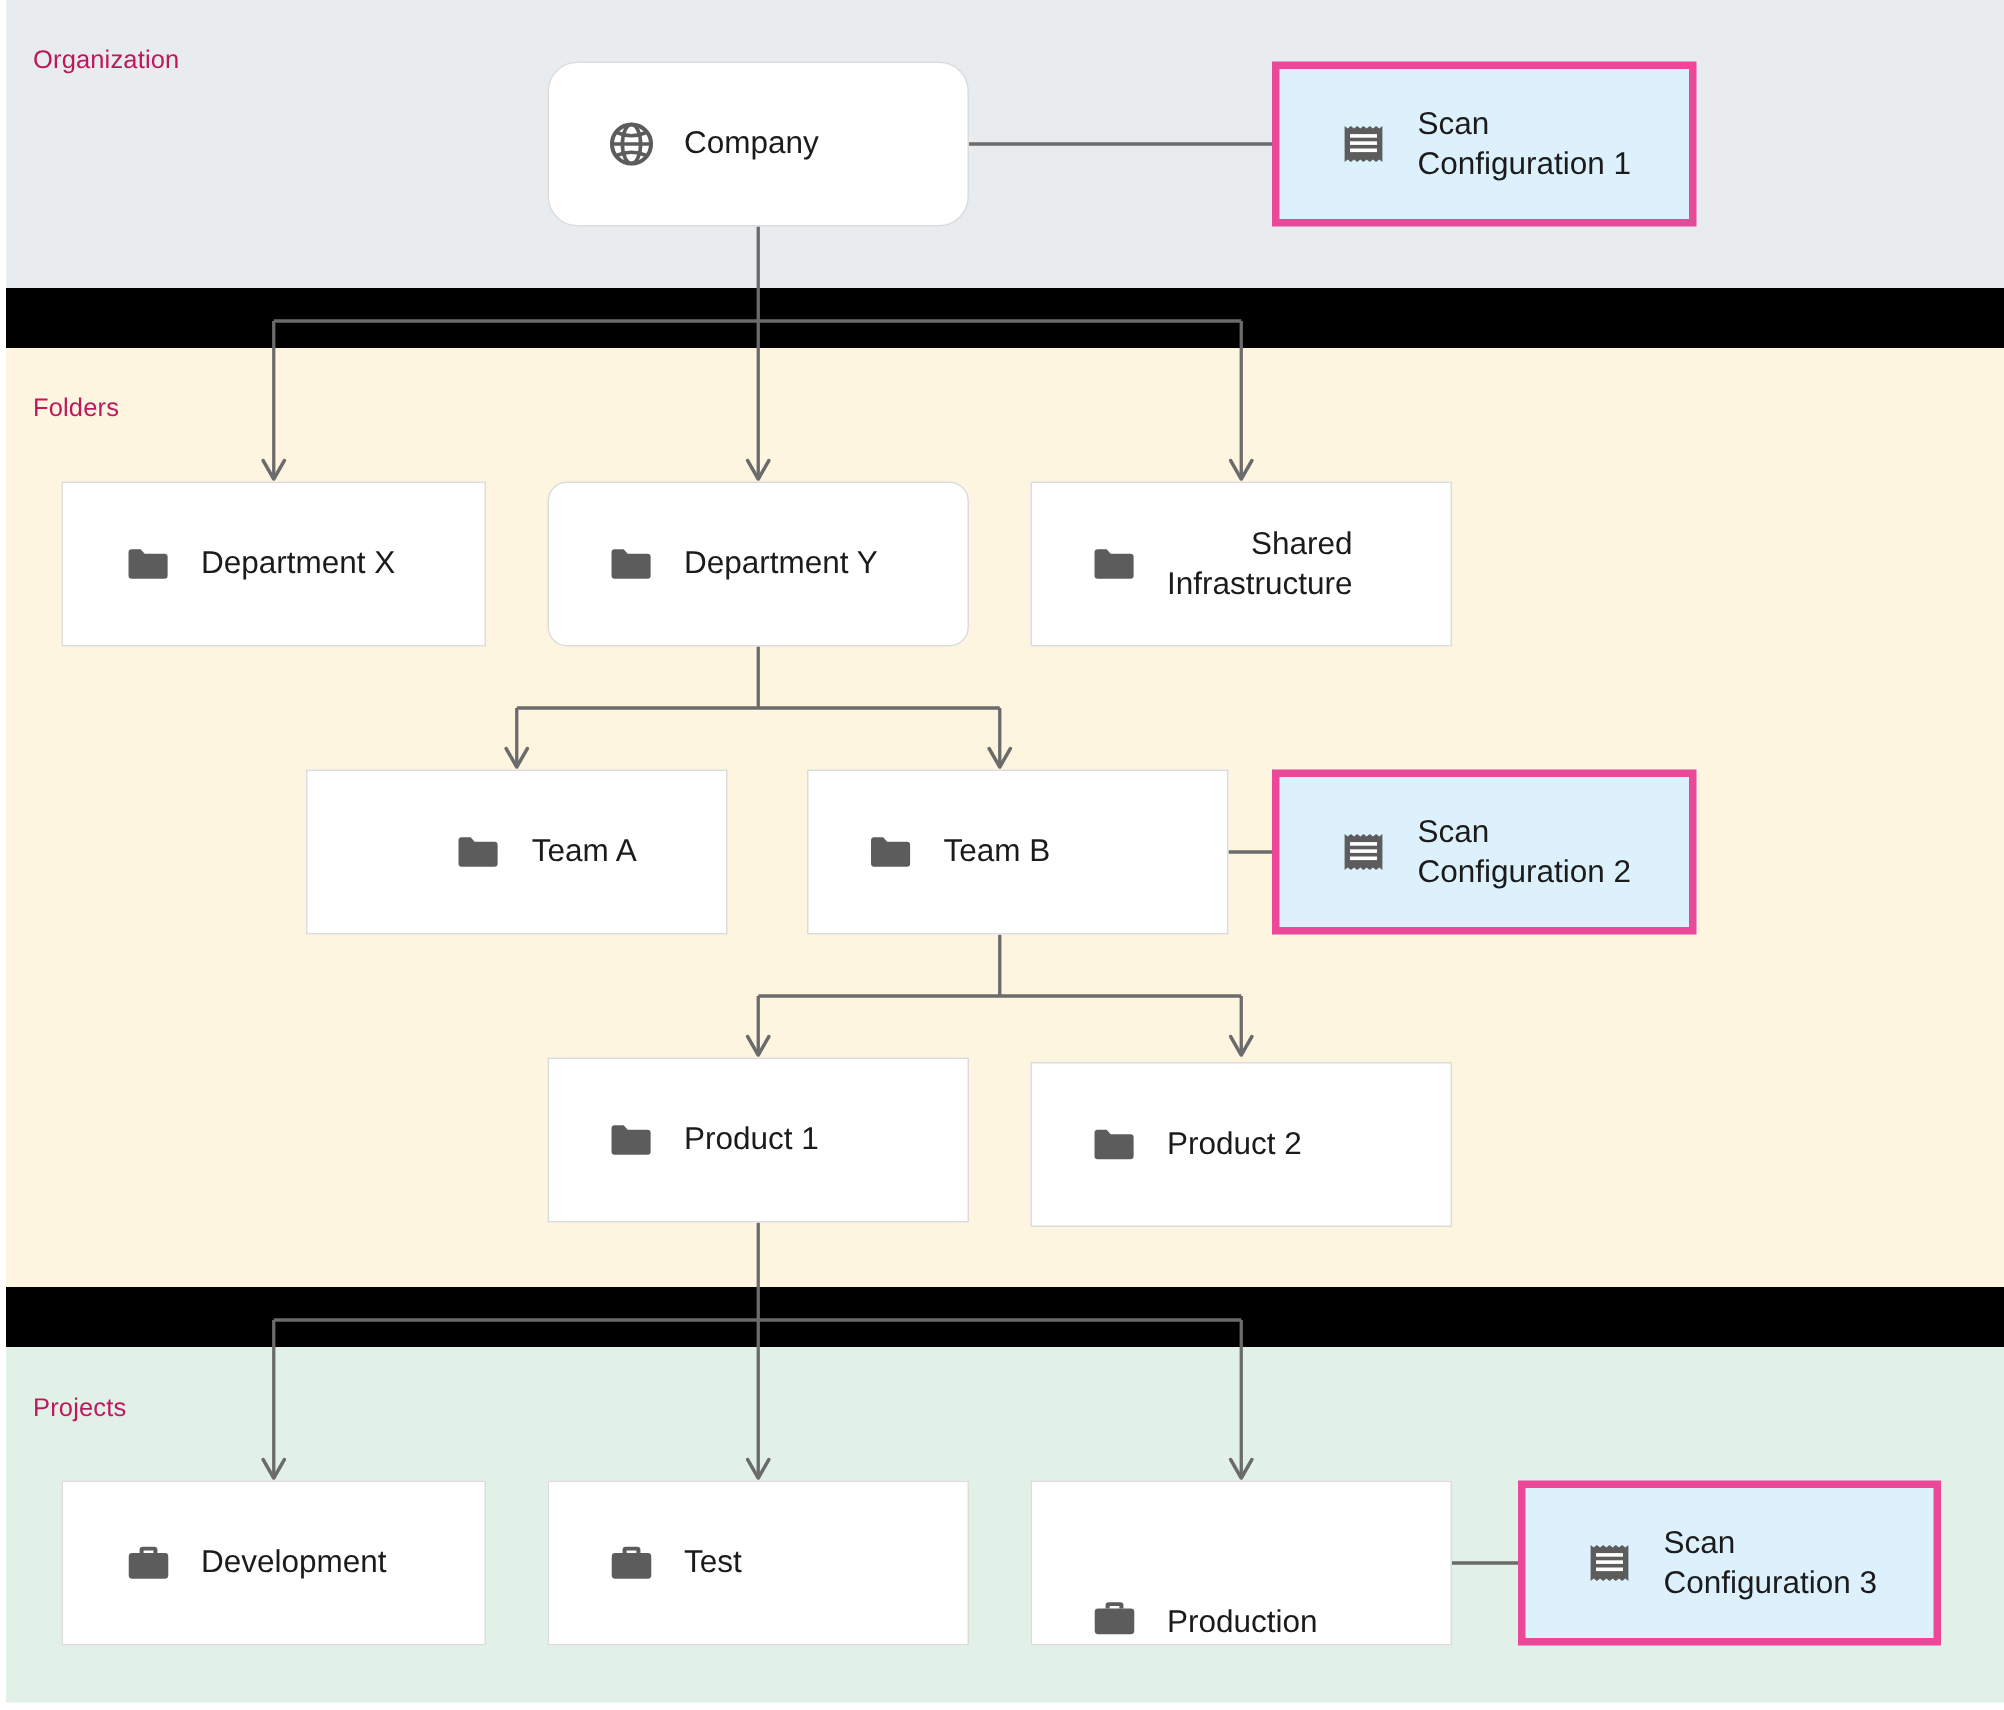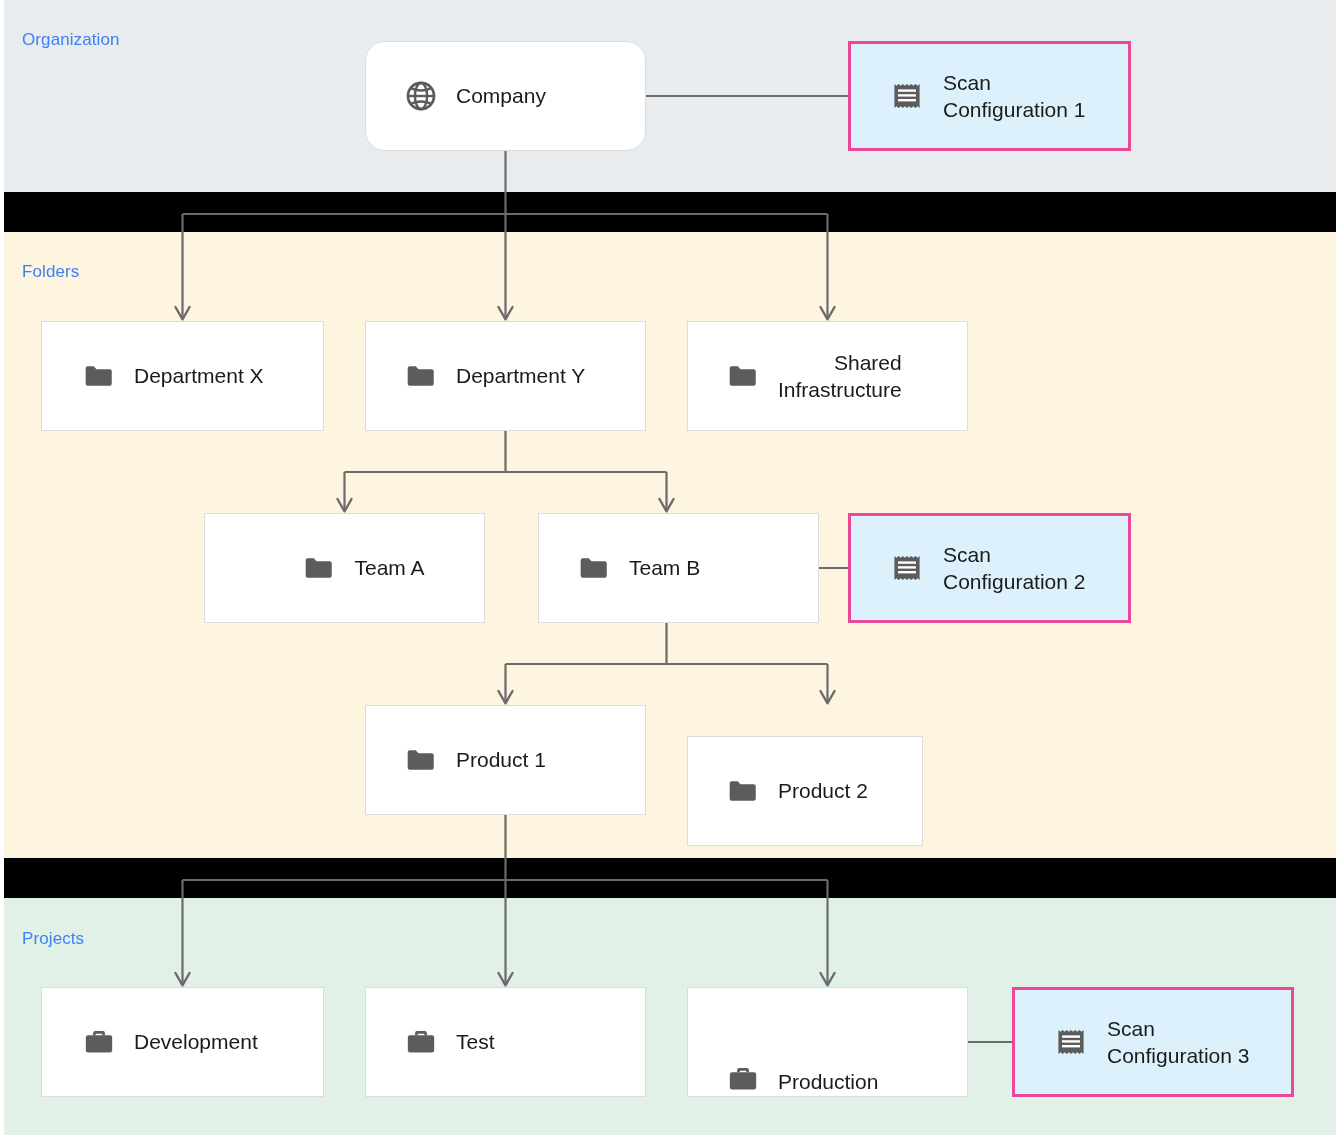--- a/index.html
+++ b/index.html
@@ -1,26 +1,26 @@
 <!DOCTYPE html>
 <html><head>
 <meta charset="utf-8">
 <style>
   html,body{margin:0;padding:0;background:#ffffff;}
   body{width:1336px;height:1140px;overflow:hidden;
        font-family:"Liberation Sans","DejaVu Sans",sans-serif;}
   #stage{position:relative;width:1336px;height:1140px;}
   .band{position:absolute;left:0;width:1336px;}
-  .band-label{position:absolute;font-size:17px;color:#3b82f6;letter-spacing:.1px;}
+  .band-label{position:absolute;font-size:17px;color:#be185d;letter-spacing:.1px;}
   svg.wires{position:absolute;left:0;top:0;width:1336px;height:1140px;pointer-events:none;}
   .node{position:absolute;box-sizing:border-box;display:flex;align-items:center;
         border:1px solid #dcdcdc;background:#ffffff;}
   .node .ico{flex:0 0 auto;display:flex;align-items:center;justify-content:center;}
   .node .lbl{font-size:21px;line-height:1.32;color:#1b1b1b;white-space:pre-line;}
-  .scan{background:#ddf1fd;border:3px solid #ec4899;}
+  .scan{background:#ddf1fd;border:5px solid #ec4899;}
   .leftstrip{position:absolute;left:0;top:0;width:4px;height:1140px;background:#ffffff;}
 </style>
 </head>
 <body>
 
 <div id="stage">
 
   <div class="band" id="band-organization" style="top: 0px; height: 192px; background: rgb(232, 236, 239);"></div>
   <div class="band" id="band-divider1" style="top: 192px; height: 40px; background: rgb(0, 0, 0);"></div>
   <div class="band" id="band-folders" style="top: 232px; height: 626px; background: rgb(253, 245, 224);"></div>
@@ -88,21 +88,21 @@
 Configuration 1</span>
       </div>
       <div class="node" style="left: 41px; top: 321px; width: 283px; height: 110px;">
         <span class="ico" style="margin-left: 40px; margin-right: 18px;">
           <svg width="34" height="34" viewBox="0 0 24 24">
             <path d="M2.6 6.6a1.5 1.5 0 0 1 1.5-1.5h4.2l1.9 2.1h9.3a1.5 1.5 0 0 1 1.5 1.5v8.7a1.5 1.5 0 0 1-1.5 1.5H4.1a1.5 1.5 0 0 1-1.5-1.5z" fill="#5c5c5c"></path>
           </svg>
         </span>
         <span class="lbl">Department X</span>
       </div>
-      <div class="node" style="left: 365px; top: 321px; width: 281px; height: 110px;">
+      <div class="node" style="left: 365px; top: 321px; width: 281px; height: 110px; border-radius: 13px;">
         <span class="ico" style="margin-left: 38px; margin-right: 18px;">
           <svg width="34" height="34" viewBox="0 0 24 24">
             <path d="M2.6 6.6a1.5 1.5 0 0 1 1.5-1.5h4.2l1.9 2.1h9.3a1.5 1.5 0 0 1 1.5 1.5v8.7a1.5 1.5 0 0 1-1.5 1.5H4.1a1.5 1.5 0 0 1-1.5-1.5z" fill="#5c5c5c"></path>
           </svg>
         </span>
         <span class="lbl">Department Y</span>
       </div>
       <div class="node" style="left: 687px; top: 321px; width: 281px; height: 110px;">
         <span class="ico" style="margin-left: 38px; margin-right: 18px;">
           <svg width="34" height="34" viewBox="0 0 24 24">
@@ -141,21 +141,21 @@
 Configuration 2</span>
       </div>
       <div class="node" style="left: 365px; top: 705px; width: 281px; height: 110px;">
         <span class="ico" style="margin-left: 38px; margin-right: 18px;">
           <svg width="34" height="34" viewBox="0 0 24 24">
             <path d="M2.6 6.6a1.5 1.5 0 0 1 1.5-1.5h4.2l1.9 2.1h9.3a1.5 1.5 0 0 1 1.5 1.5v8.7a1.5 1.5 0 0 1-1.5 1.5H4.1a1.5 1.5 0 0 1-1.5-1.5z" fill="#5c5c5c"></path>
           </svg>
         </span>
         <span class="lbl">Product 1</span>
       </div>
-      <div class="node" style="left: 687px; top: 736px; width: 236px; height: 110px;">
+      <div class="node" style="left: 687px; top: 708px; width: 281px; height: 110px;">
         <span class="ico" style="margin-left: 38px; margin-right: 18px;">
           <svg width="34" height="34" viewBox="0 0 24 24">
             <path d="M2.6 6.6a1.5 1.5 0 0 1 1.5-1.5h4.2l1.9 2.1h9.3a1.5 1.5 0 0 1 1.5 1.5v8.7a1.5 1.5 0 0 1-1.5 1.5H4.1a1.5 1.5 0 0 1-1.5-1.5z" fill="#5c5c5c"></path>
           </svg>
         </span>
         <span class="lbl">Product 2</span>
       </div>
       <div class="node" style="left: 41px; top: 987px; width: 283px; height: 110px;">
         <span class="ico" style="margin-left: 40px; margin-right: 18px;">
           <svg width="34" height="34" viewBox="0 0 24 24">

